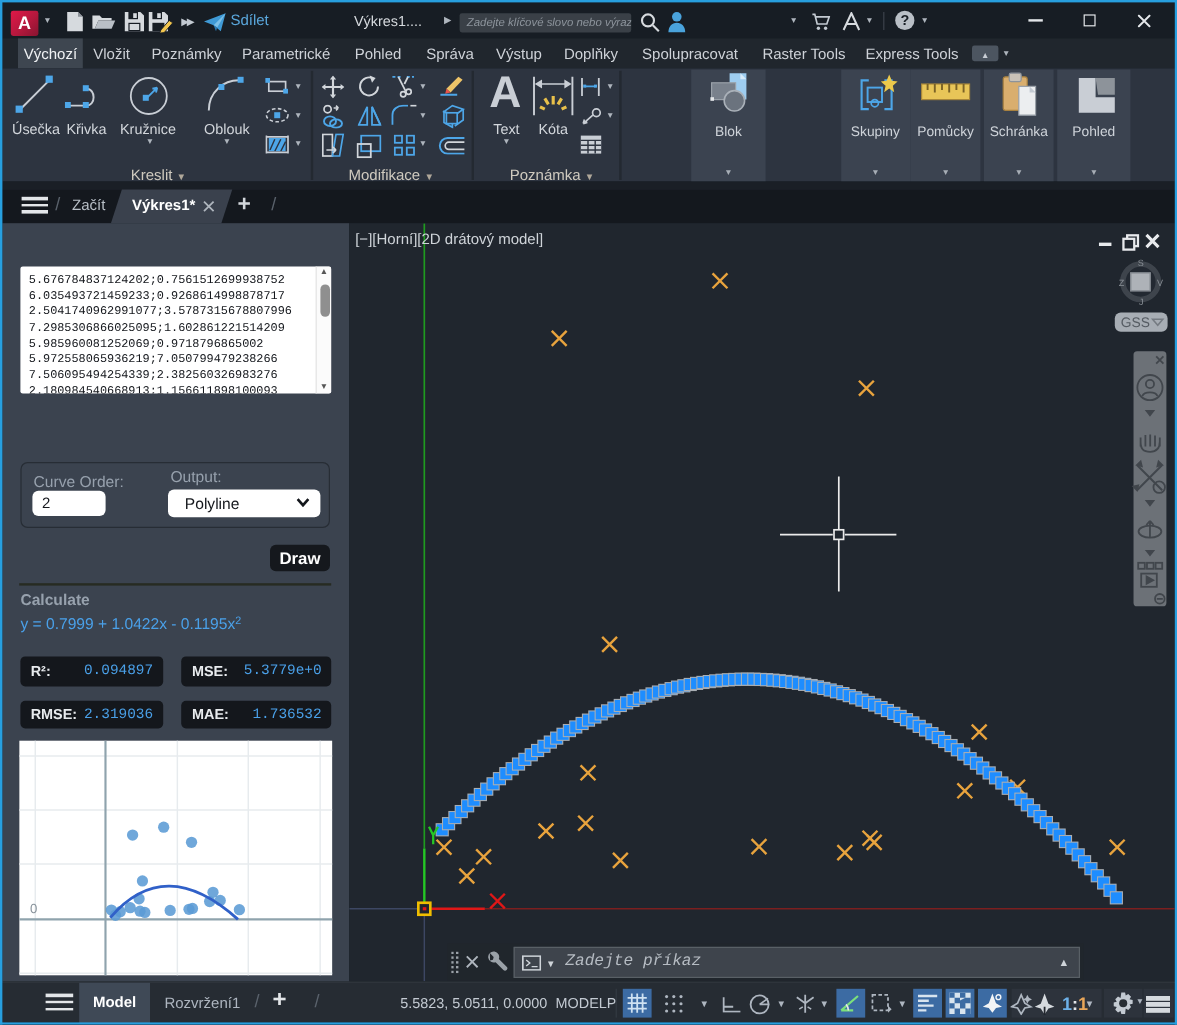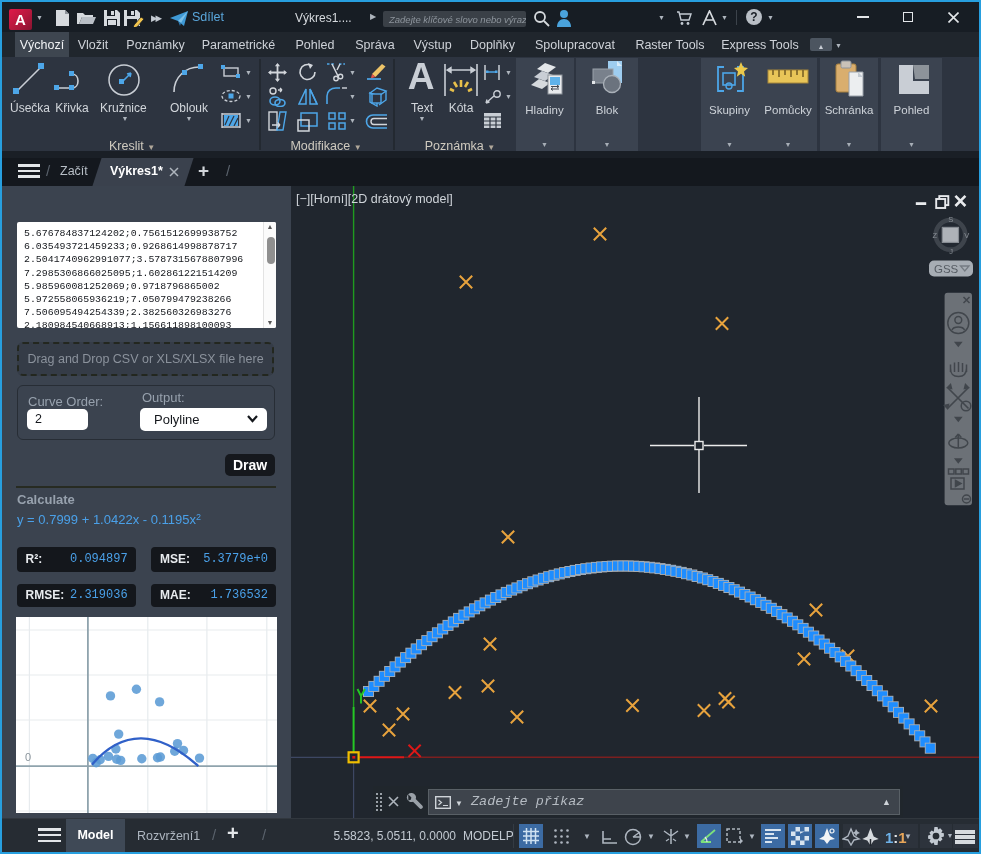--- a/index.html
+++ b/index.html
@@ -235,32 +235,20 @@
 <svg class="abs" style="left:481px;top:33px;" width="19" height="15" viewBox="0 0 19 15">
         <circle cx="14" cy="4" r="3.2" stroke="#c9ced5" stroke-width="1.4" fill="none"></circle>
         <path d="M11 6L3 13m0 0l1-3.5M3 13l3.5-1" stroke="#c9ced5" stroke-width="1.4" fill="none"></path>
       </svg>
 <div class="abs" style="left:503px;top:36px;color:#aeb5bd;font-size:7px;">▼</div>
 <svg class="abs" style="left:481px;top:55px;" width="19" height="17" viewBox="0 0 19 17">
         <rect x="1" y="1" width="17" height="15" fill="#c9ced5"></rect>
         <path d="M1 5h17M1 9h17M1 13h17M7 5v11M13 5v11" stroke="#2d3440" stroke-width="1.2"></path>
       </svg>
 <div class="plabel" style="left:392px;width:132px;text-align:center;">Poznámka <span class="pcaret">▼</span></div>
-<div class="bigpanel" style="left:513.5px;width:58px;">
-        <svg class="abs" style="left:12px;top:3px;" width="37" height="35" viewBox="0 0 37 35">
-          <path d="M9 8l8-6 11 4-8 6z" fill="#e3e6e9"></path>
-          <path d="M6 16l8-6 11 4-8 6z" fill="#c9ced5"></path>
-          <path d="M3 24l8-6 11 4-8 6z" fill="#d6dade"></path>
-          <rect x="20" y="14" width="14" height="19" fill="#e8eaed" stroke="#8d939a"></rect>
-          <rect x="22" y="16" width="10" height="8" fill="#5fb2ea"></rect>
-          <path d="M23 28h8m-8 0l2-1.5m-2 1.5l2 1.5m6-4h-8m8 0l-2-1.5m2 1.5l-2 1.5" stroke="#454b54" stroke-width="1"></path>
-        </svg>
-        <div class="lbl">Hladiny</div>
-        <div class="car">▼</div>
-      </div>
 <div class="bigpanel" style="left:574px;width:62px;">
         <svg class="abs" style="left:14px;top:2px;" width="36" height="38" viewBox="0 0 36 38">
           <path d="M18 1h14v22H18z" fill="#9ecdf0"></path>
           <path d="M27 1l5 5h-5z" fill="#d8ecfa"></path>
           <rect x="3" y="9" width="20" height="14" fill="#79818c"></rect>
           <rect x="3" y="9" width="20" height="14" fill="none" stroke="#9aa1a9"></rect>
           <circle cx="22" cy="24" r="8.5" fill="#6b737e" stroke="#aab1b9" stroke-width="1.3"></circle>
           <rect x="2" y="21" width="3" height="3" fill="#e3e6e9"></rect>
         </svg>
         <div class="lbl">Blok</div>
@@ -328,21 +316,20 @@
 5.985960081252069;0.9718796865002
 5.972558065936219;7.050799479238266
 7.506095494254339;2.382560326983276
 2.180984540668913;1.156611898100093</pre>
 <div class="abs" style="right:0;top:0;width:13px;height:106px;background:#fbfbfb;border-left:1px solid #e3e3e3;">
 <div style="text-align:center;color:#555;font-size:7px;line-height:10px;">▲</div>
 <div style="position:absolute;left:2.5px;top:15px;width:8px;height:27px;background:#8f8f8f;border-radius:4px;"></div>
 <div style="position:absolute;bottom:0;width:100%;text-align:center;color:#555;font-size:7px;line-height:10px;">▼</div>
 </div>
 </div>
-<div class="abs" style="left:15px;top:156px;width:257px;height:34px;background:#353c47;border:2px dashed #23271f;border-radius:6px;color:#8b929c;font-size:12.5px;text-align:center;line-height:30px;">Drag and Drop CSV or XLS/XLSX file here</div>
 <div class="abs" style="left:15px;top:199px;width:258px;height:55px;border:1.5px solid #272d35;border-radius:6px;">
 <div class="abs" style="left:10px;top:8px;color:#97a1ad;font-size:13px;">Curve Order:</div>
 <div class="abs" style="left:9px;top:23px;width:61px;height:21px;background:#fff;border-radius:5px;color:#14171c;font-size:12.5px;padding:3px 0 0 8px;">2</div>
 <div class="abs" style="left:124px;top:4px;color:#97a1ad;font-size:13px;">Output:</div>
 <div class="abs" style="left:122px;top:22px;width:127px;height:23px;background:#fff;border-radius:5px;color:#14171c;font-size:13px;padding:3.5px 0 0 14px;">Polyline<svg style="position:absolute;right:9px;top:7px;" width="11" height="8" viewBox="0 0 11 8">
             <path d="M1 1l4.5 5L10 1" stroke="#14171c" stroke-width="2.2" fill="none"></path>
           </svg></div>
 </div>
 <div class="abs" style="left:223px;top:268px;width:50px;height:22px;background:#15181d;border-radius:5px;color:#fff;font-weight:bold;font-size:14px;text-align:center;line-height:22px;">Draw</div>
 <div class="abs" style="left:14px;top:300px;width:260px;height:2px;background:#272b22;"></div>

